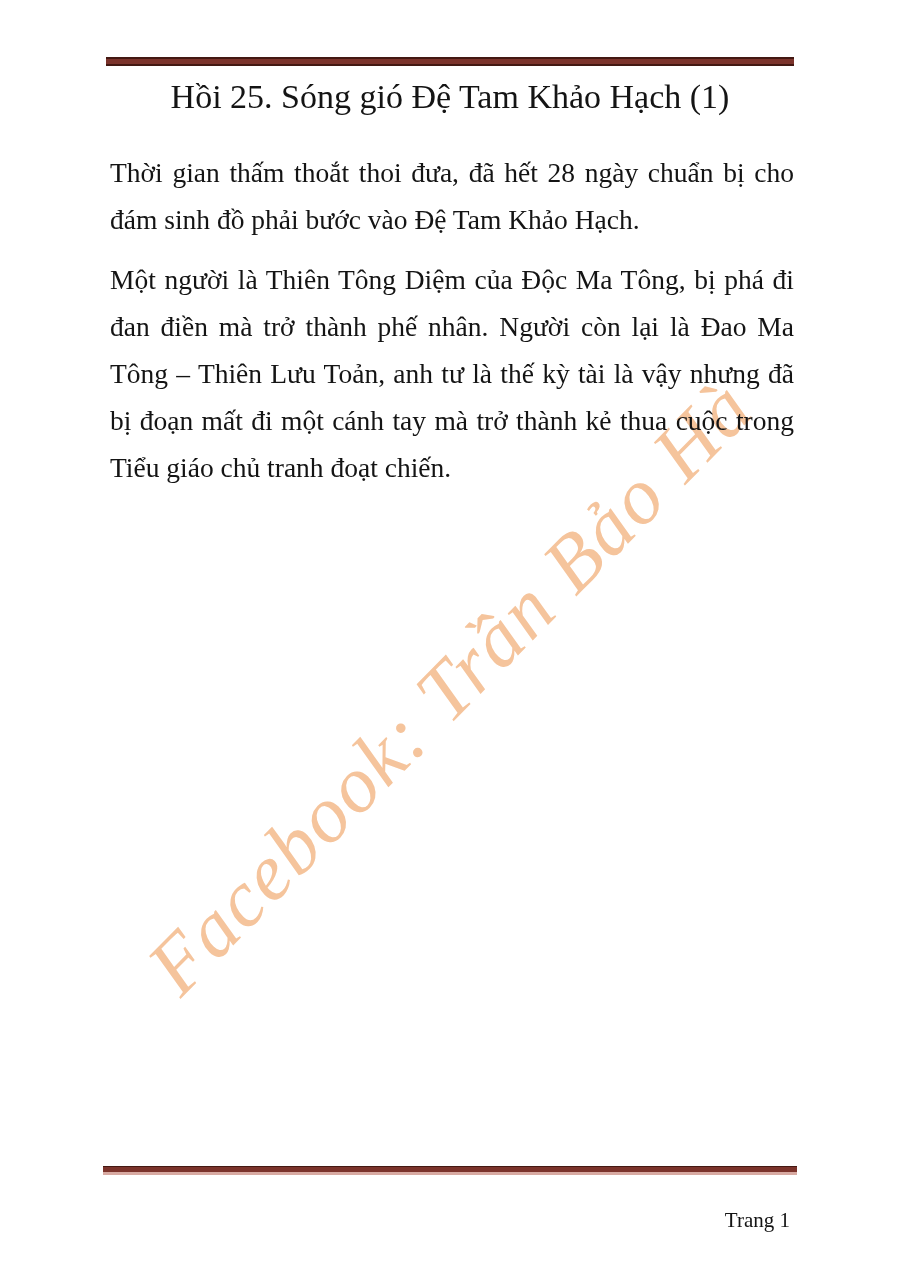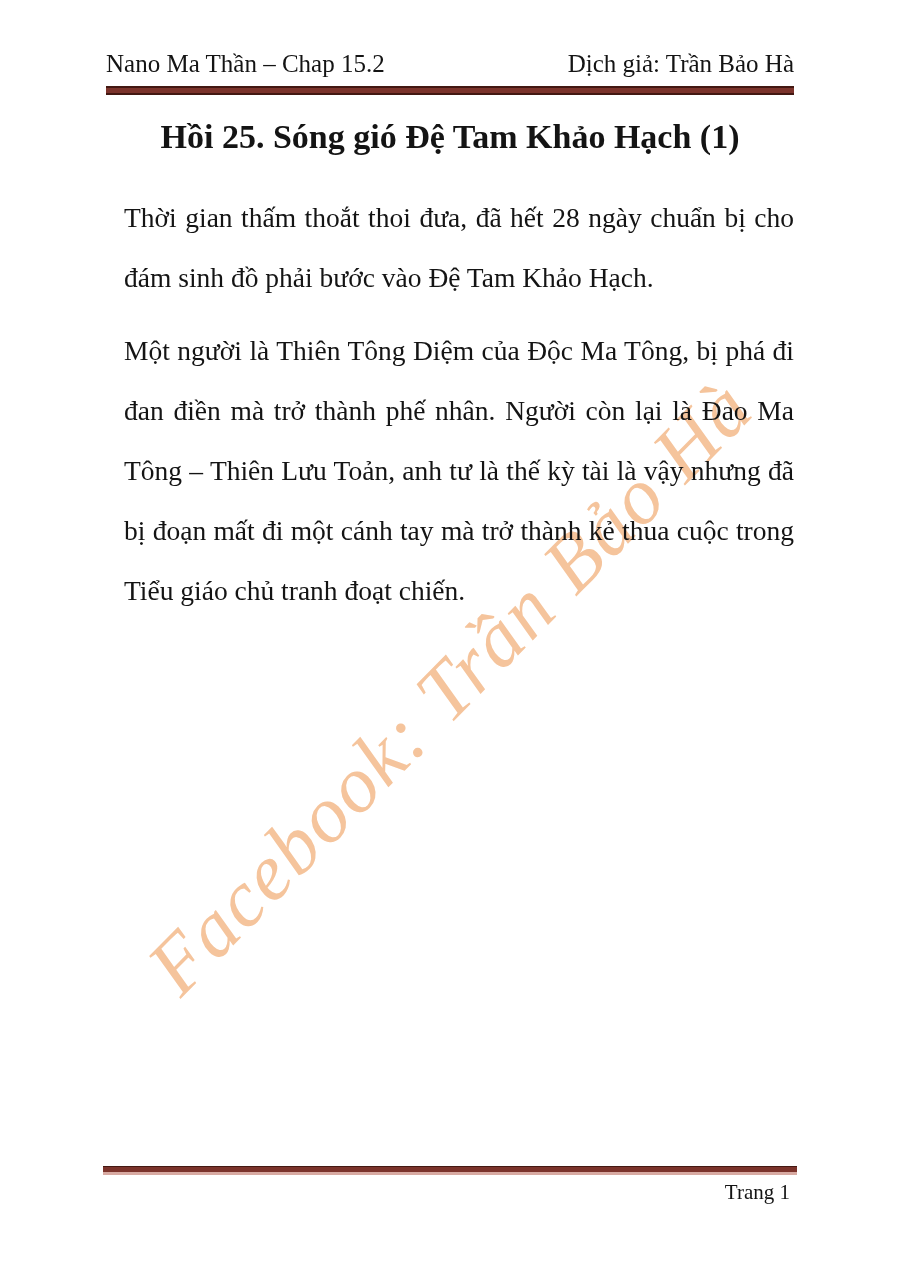--- a/index.html
+++ b/index.html
@@ -43,63 +43,59 @@
     height: 5px;
     background: #7b332b;
   }
   .header-rule {
     margin-top: 7px;
     border-top: 2px solid #431812;
     border-bottom: 2px solid #431812;
   }
   .doc-title {
     font-size: 34px;
-    font-weight: bold;
+    font-weight: normal;
     text-align: center;
-    margin: 21px 0 30px 0;
+    margin: 10px 0 30px 0;
     line-height: 1.25;
   }
   .body-text p {
     font-size: 27.5px;
-    line-height: 60px;
+    line-height: 47px;
     text-align: justify;
-    margin: 0 0 13px 18px;
+    margin: 0 0 13px 4px;
   }
   .footer-rule {
     position: absolute;
     left: 103px;
     right: 103px;
     top: 1166px;
     height: 5px;
     background: #7b332b;
     border-top: 1px solid #431812;
     border-bottom: 3px solid #d8aaa2;
     z-index: 1;
   }
   .page-footer {
     position: absolute;
     right: 110px;
-    top: 1180px;
+    top: 1208px;
     font-size: 21px;
     z-index: 1;
   }
 </style>
 </head>
 <body>
 
 <div class="page">
 
   <div class="watermark">Facebook: Trần Bảo Hà</div>
 
   <div class="content-wrap">
 
-    <div class="header-row">
-      <span>Nano Ma Thần – Chap 15.2</span>
-      <span>Dịch giả: Trần Bảo Hà</span>
-    </div>
 
     <div class="rule header-rule"></div>
 
     <h1 class="doc-title">Hồi 25. Sóng gió Đệ Tam Khảo Hạch (1)</h1>
 
     <div class="body-text">
       <p>Thời gian thấm thoắt thoi đưa, đã hết 28 ngày chuẩn bị cho đám sinh đồ phải bước vào Đệ Tam Khảo Hạch.</p>
       <p>Một người là Thiên Tông Diệm của Độc Ma Tông, bị phá đi đan điền mà trở thành phế nhân. Người còn lại là Đao Ma Tông – Thiên Lưu Toản, anh tư là thế kỳ tài là vậy nhưng đã bị đoạn mất đi một cánh tay mà trở thành kẻ thua cuộc trong Tiểu giáo chủ tranh đoạt chiến.</p>
     </div>
 

